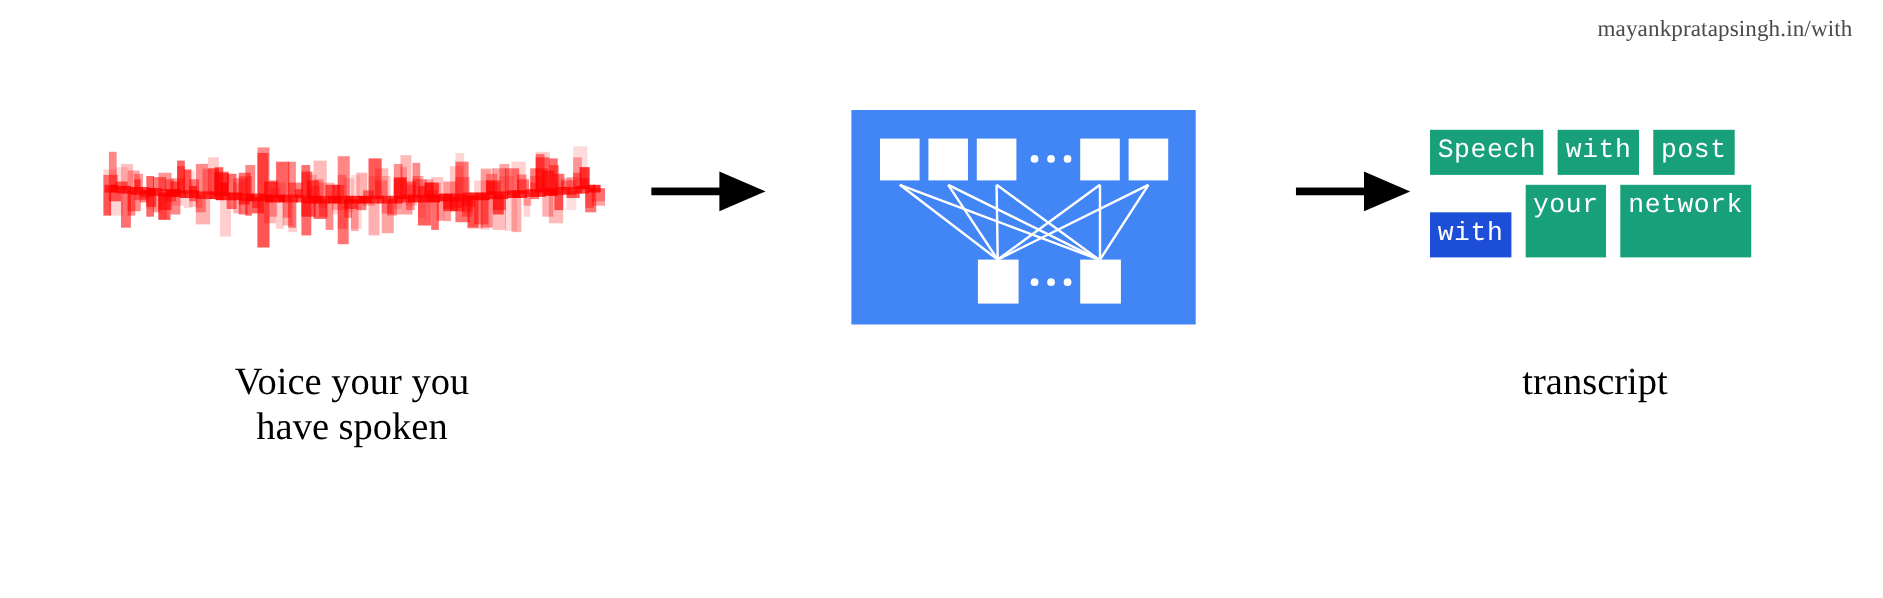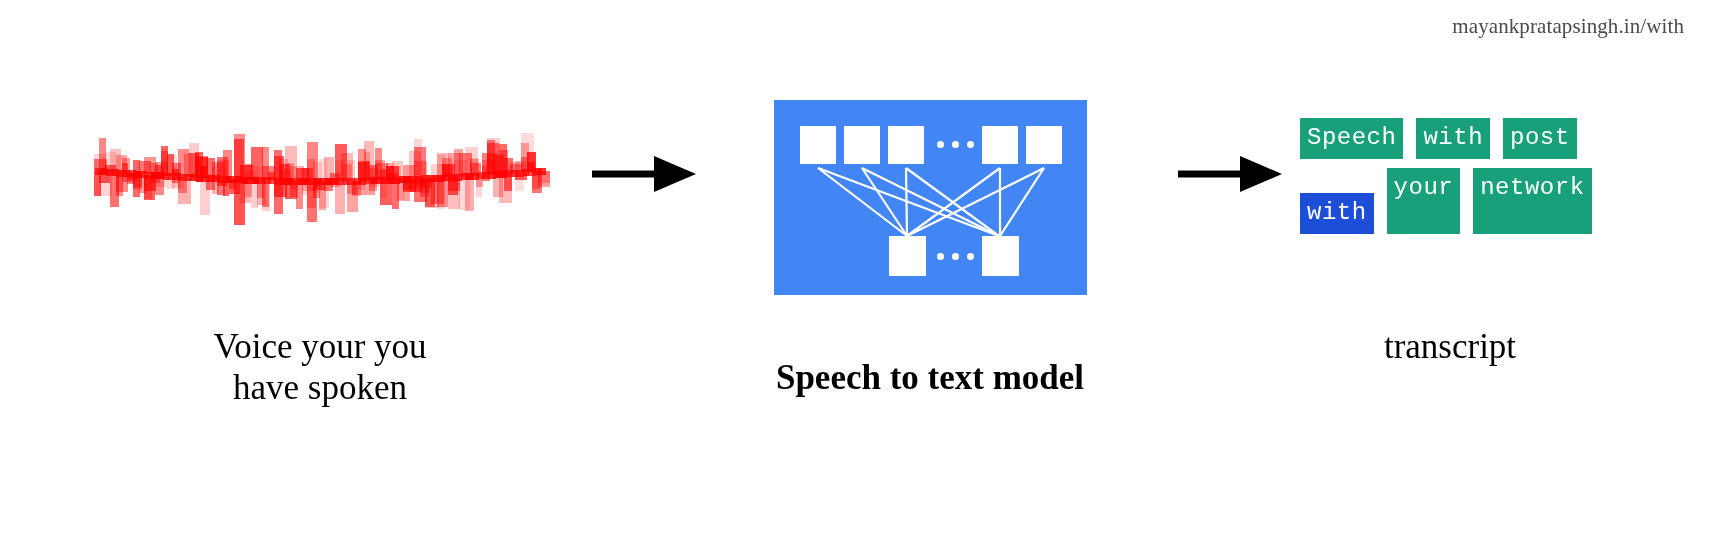--- a/index.html
+++ b/index.html
@@ -513,21 +513,20 @@
 
       <div class="node" style="left:115px; top:136px; width:37px; height:40px;"></div>
       <div class="ellipsis" style="left:163px; top:153px;">
         <i></i>
           <i></i>
           <i></i>
       </div>
       <div class="node" style="left:208px; top:136px; width:37px; height:40px;"></div>
     </div>
 
-    <div class="caption" id="model-caption">Speech to text model</div>
   </div>
 
   <svg class="arrow" id="arrow-2" viewBox="0 0 104 44">
     <rect x="0" y="18.5" width="68" height="7" fill="#000000"></rect>
     <polygon points="62,4 104,22 62,40" fill="#000000"></polygon>
   </svg>
 
   <div class="col" id="transcript-block">
     <div class="chips" id="transcript-chips">
         <div class="chip-row">

